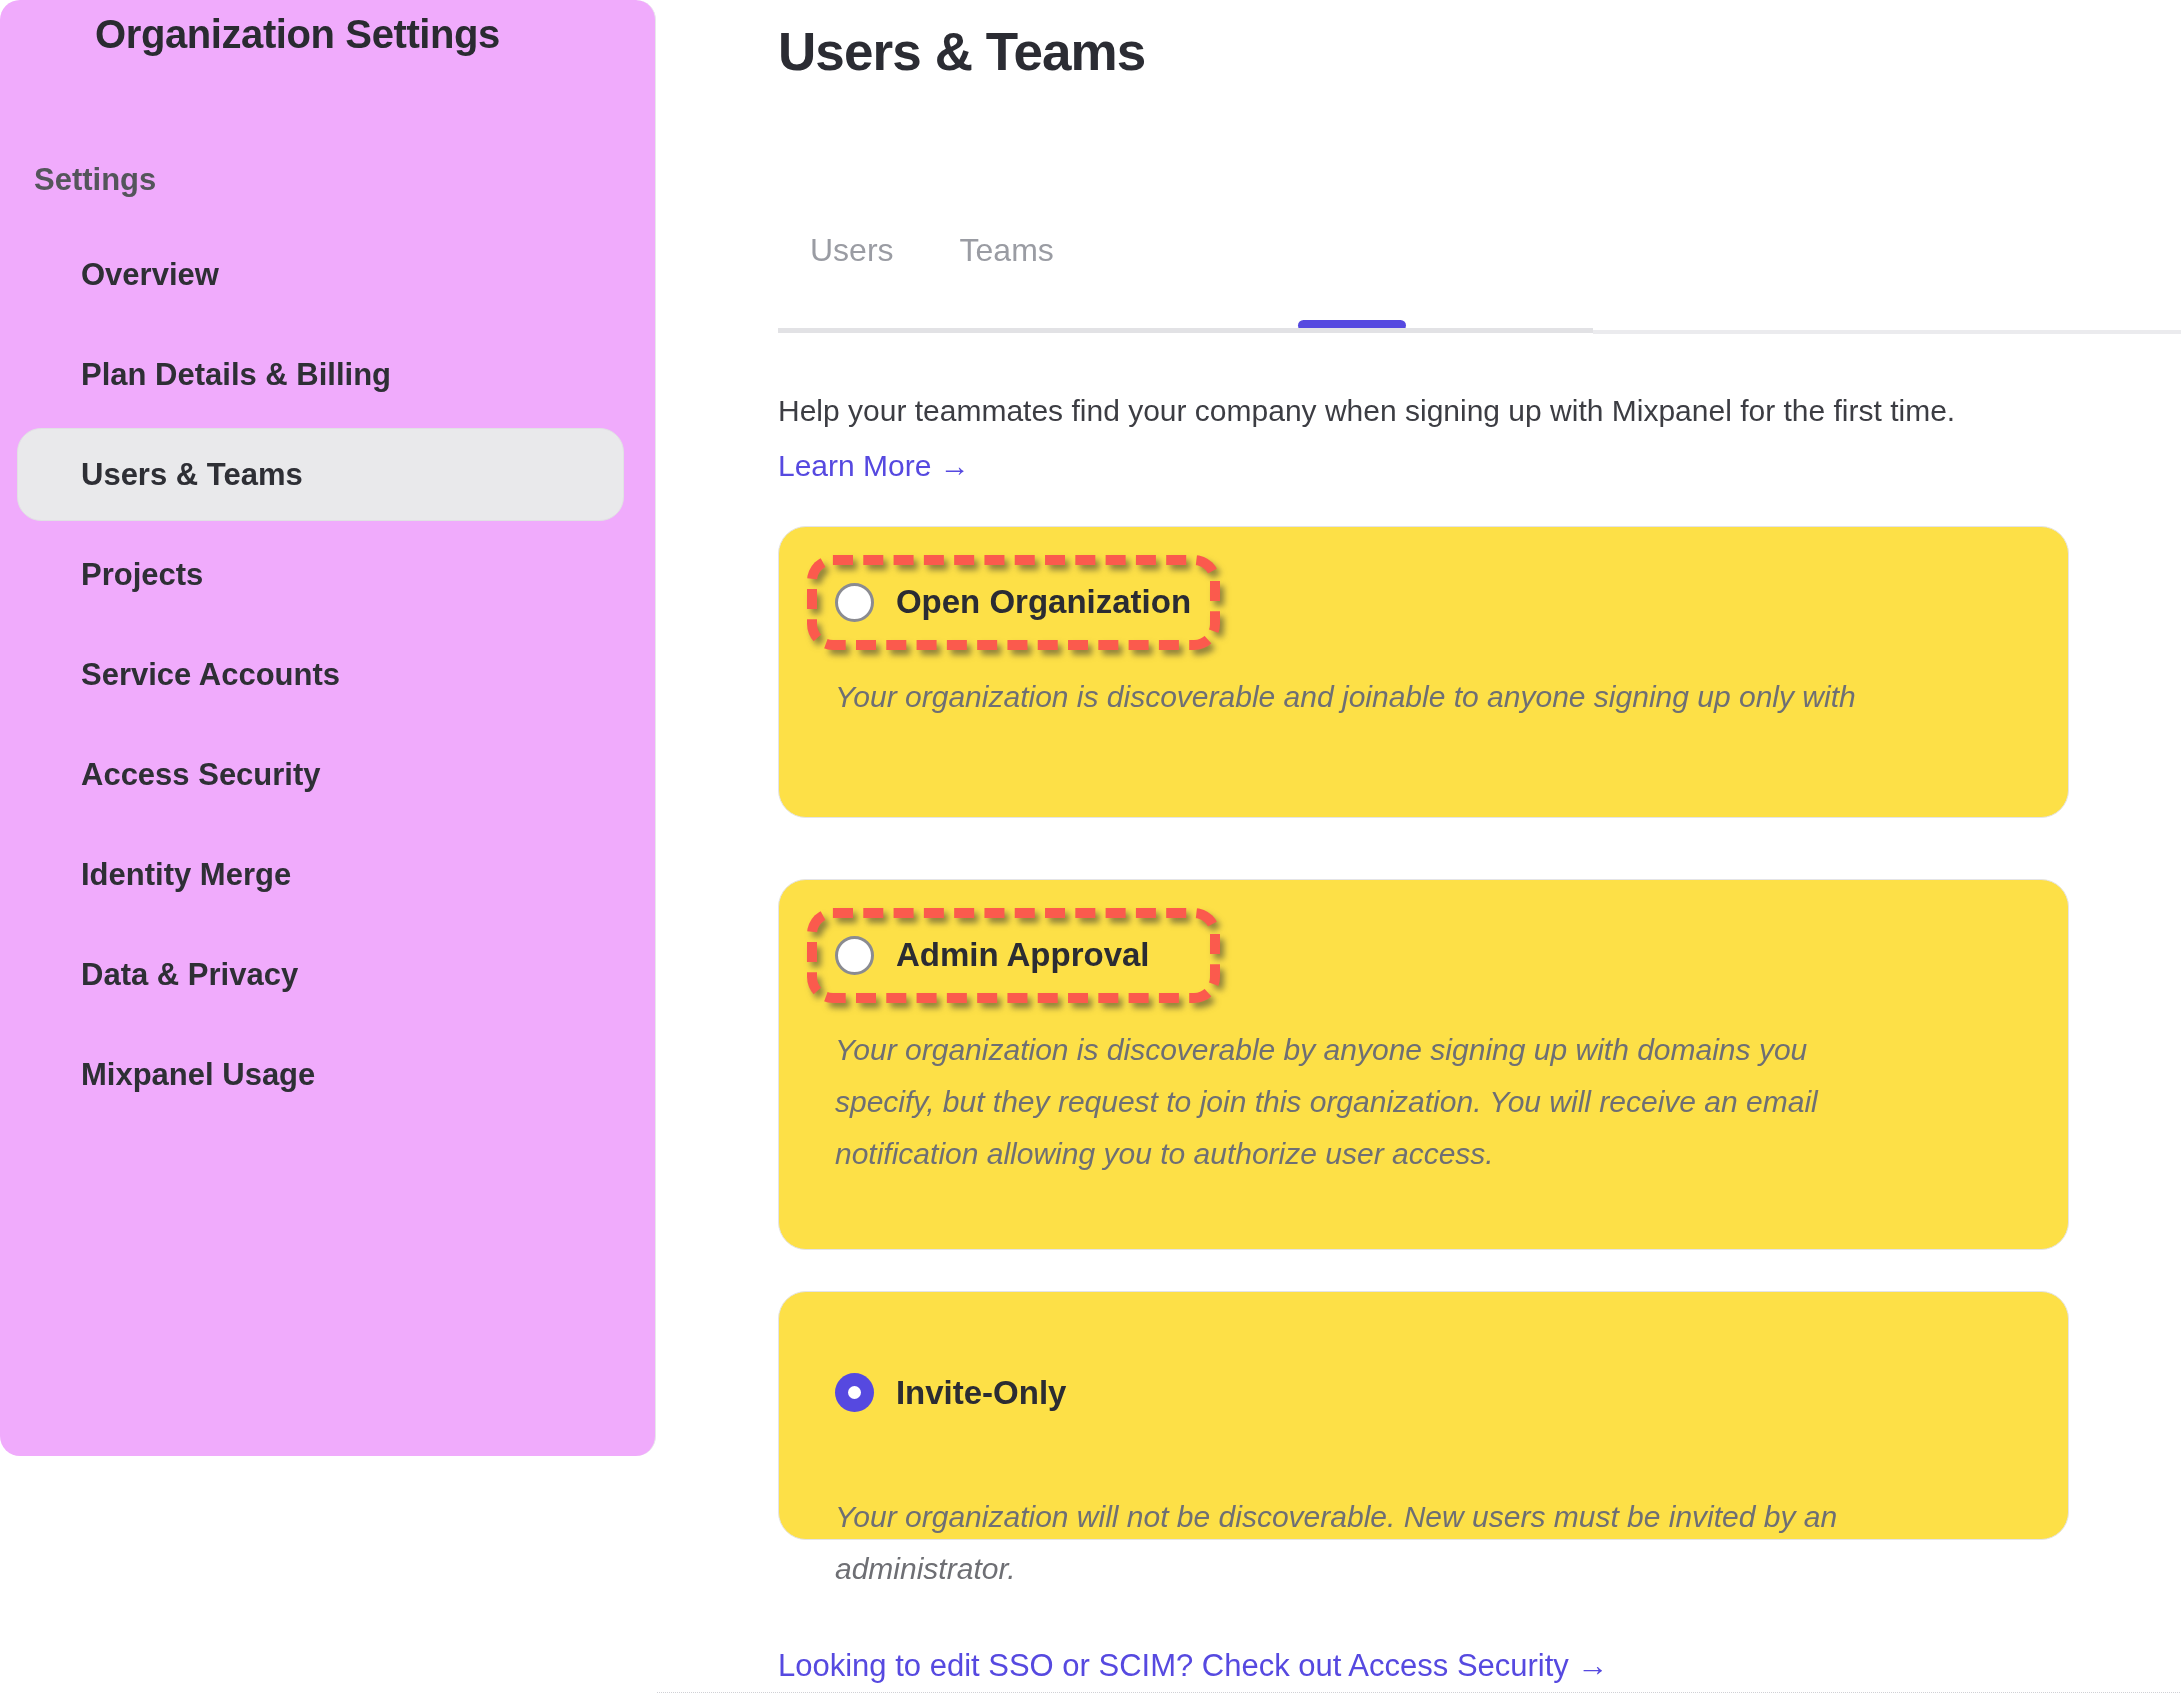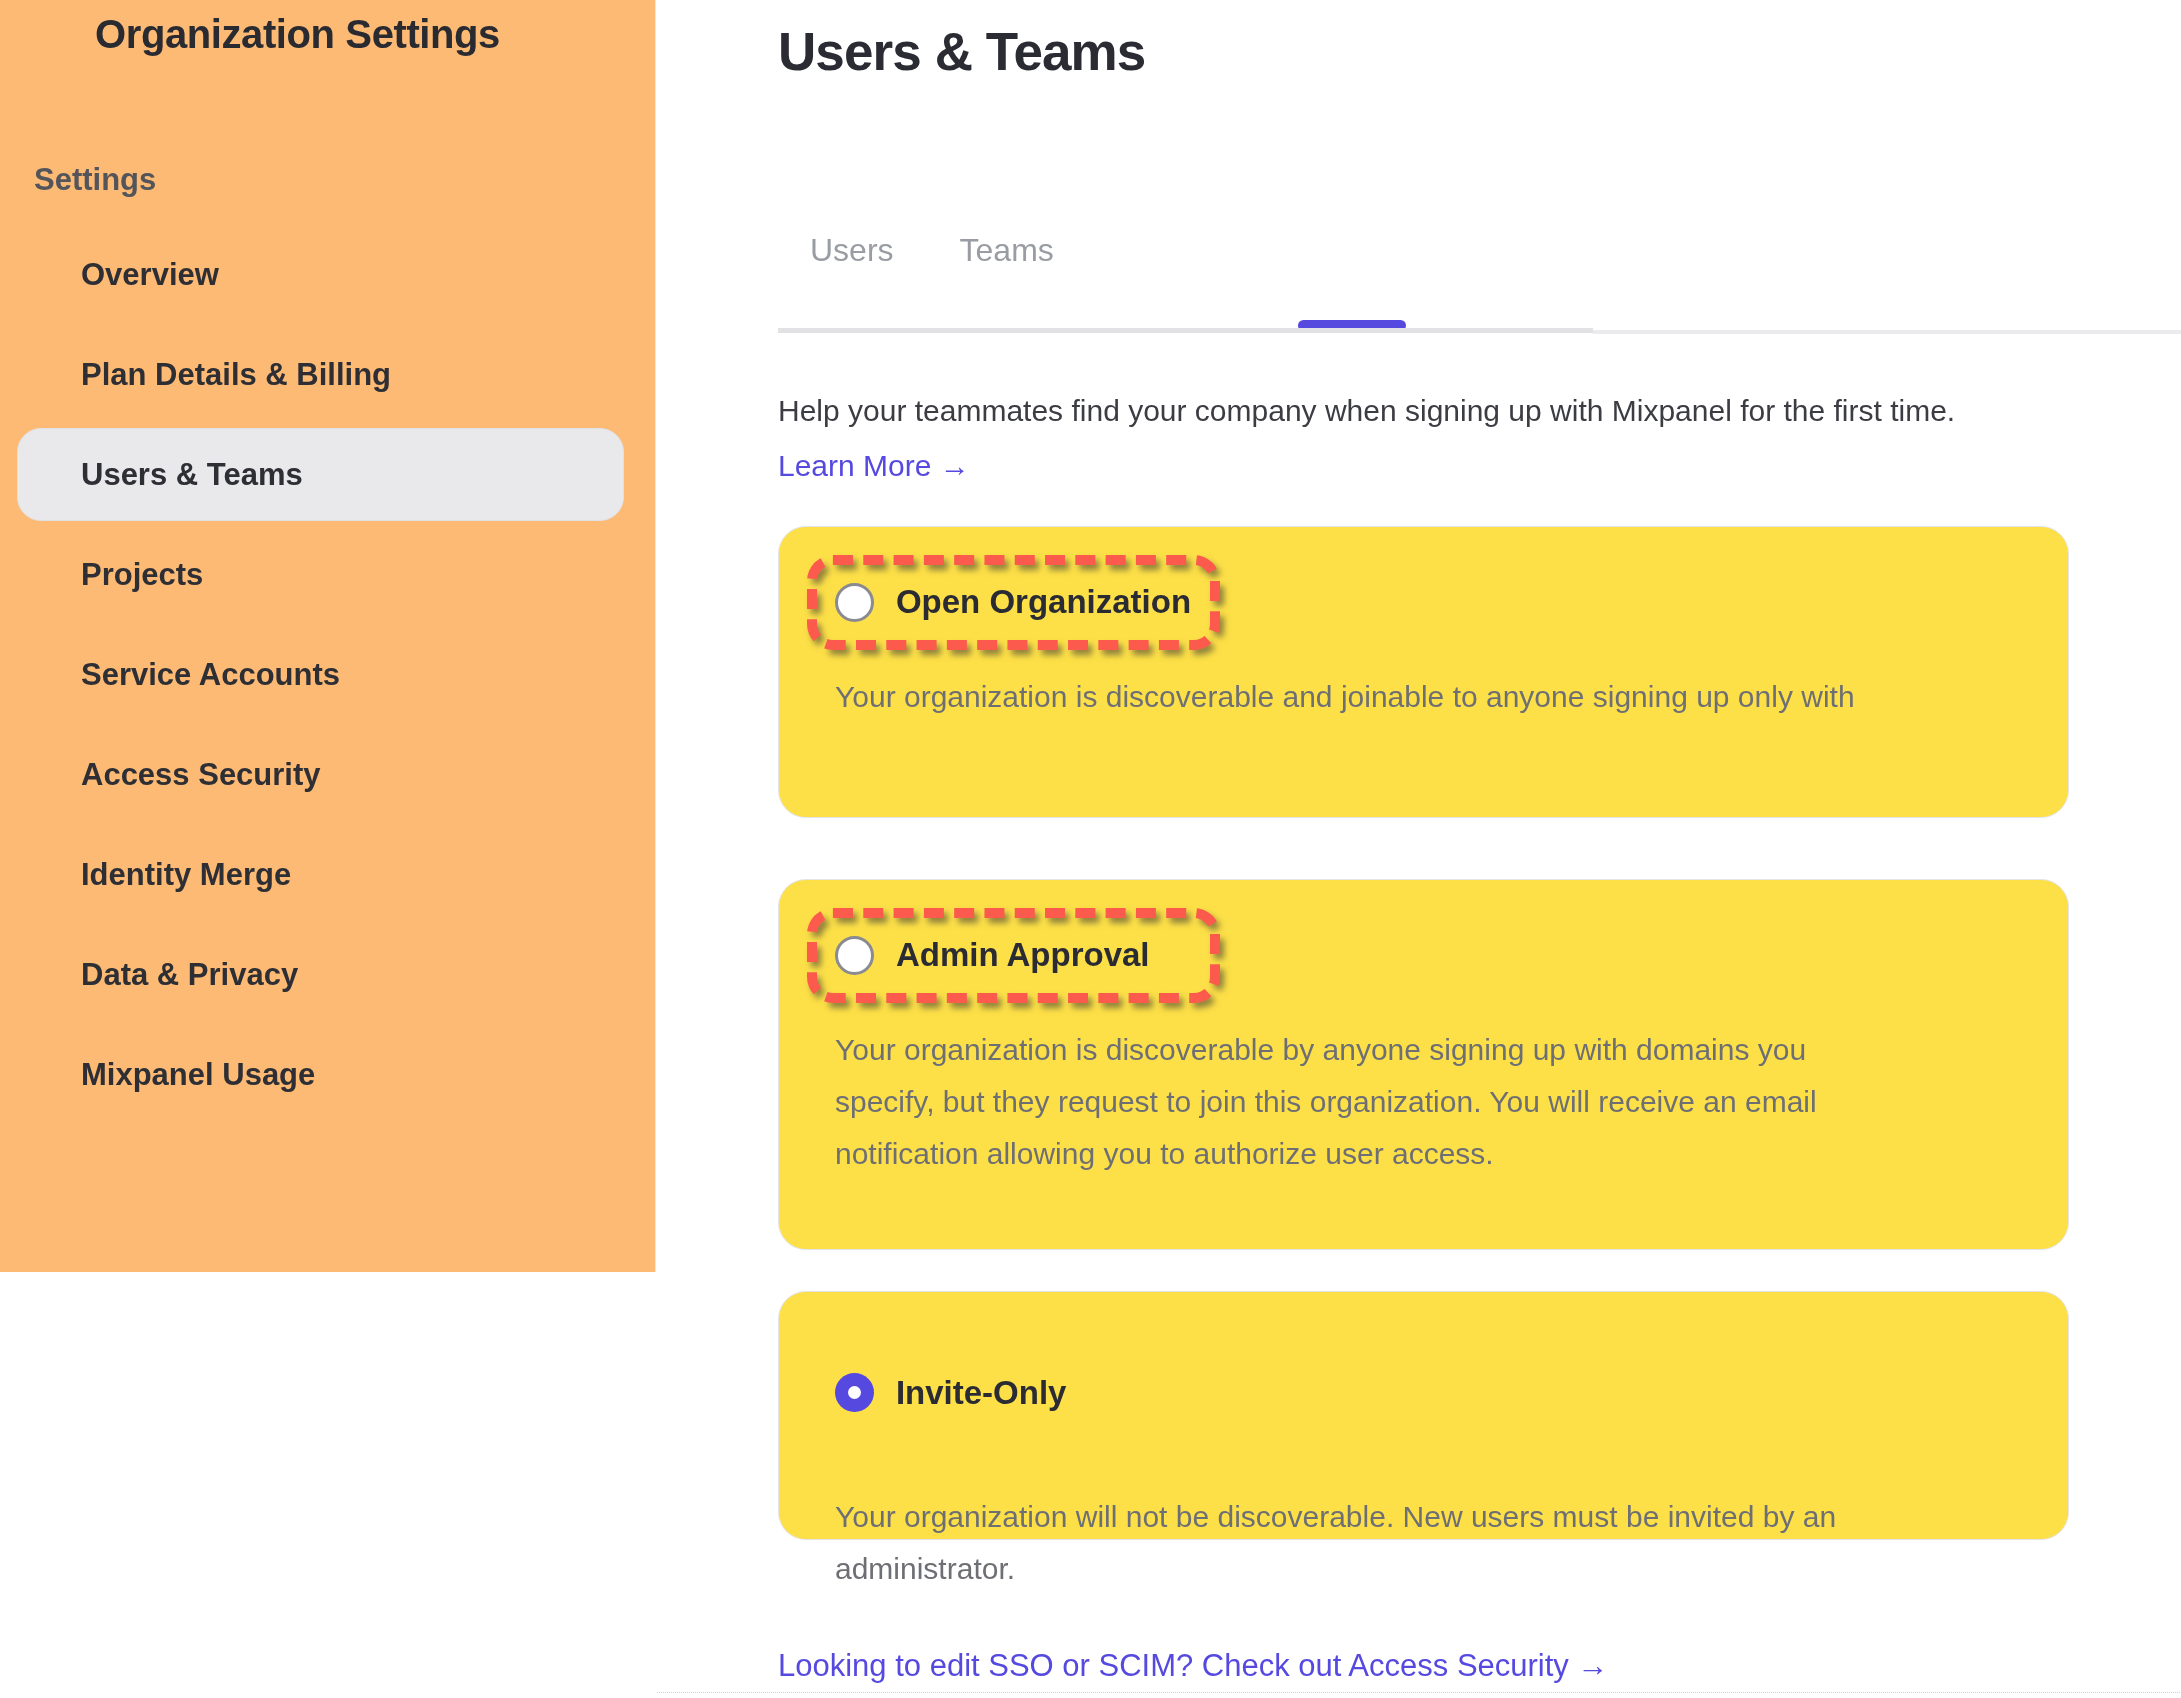--- a/index.html
+++ b/index.html
@@ -8,22 +8,22 @@
     position:relative;
     background:#ffffff;
     font-family:"Liberation Sans","DejaVu Sans",sans-serif;
     color:#2B2C33;
     overflow:hidden;
   }
   a { text-decoration:none; cursor:pointer; }
 
   
   .sidebar {
-    position:absolute; left:0; top:0; width:656px; height:1272px;
-    background:#fdba74; border-right:1.7px solid #E8E8EB;
+    position:absolute; left:0; top:0; width:656px; height:1456px;
+    background:#f0abfc; border-right:1.7px solid #E8E8EB;border-radius:20px;
   }
   .sb-title {
     position:absolute; left:95px; top:12px;
     font-size:40px; font-weight:700; color:#2A2B31; letter-spacing:-0.4px;
     white-space:nowrap;
   }
   .sb-section {
     position:absolute; left:34px; top:162px;
     font-size:31px; font-weight:700; color:#54555B;
   }
@@ -100,21 +100,21 @@
   .radio.sel {
     background:#5649E0; display:flex; align-items:center; justify-content:center;
   }
   .radio-dot { width:13px; height:13px; border-radius:50%; background:#ffffff; }
   .opt-label {
     font-size:33px; font-weight:700; color:#2B2C33; white-space:nowrap; cursor:pointer;
     position:relative; z-index:1;
   }
 
   .desc {
-    margin-left:56px; font-size:30px; line-height:52px; color:#6E6F74;
+    margin-left:56px; font-size:30px; line-height:52px; color:#6E6F74;font-style:italic;
   }
   .card-1 .desc { margin-top:21.5px; }
   .card-2 .desc { margin-top:21.5px; }
   .card-3 .desc { margin-top:51px; }
 
   .footer-link {
     position:absolute; left:121px; top:1648px;
     font-size:31px; color:#5649E0; white-space:nowrap;
   }
   .bottom-dotted {

